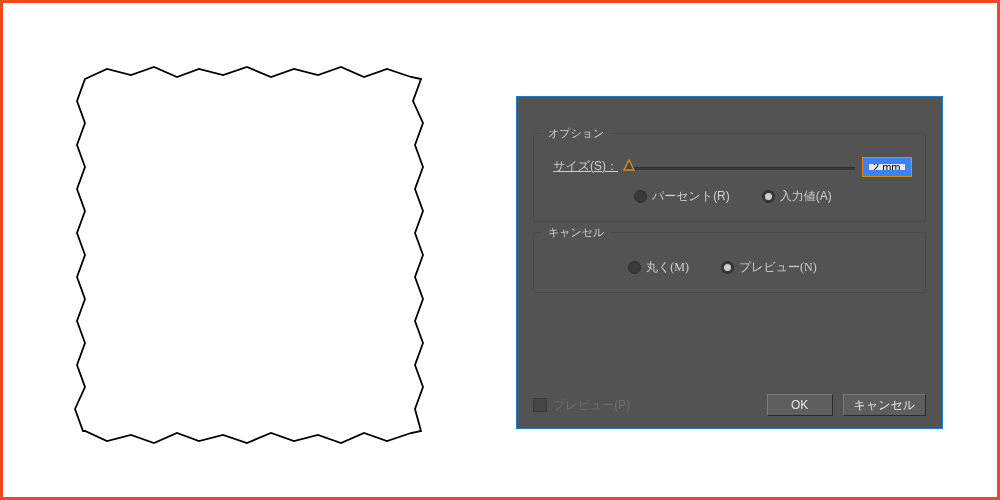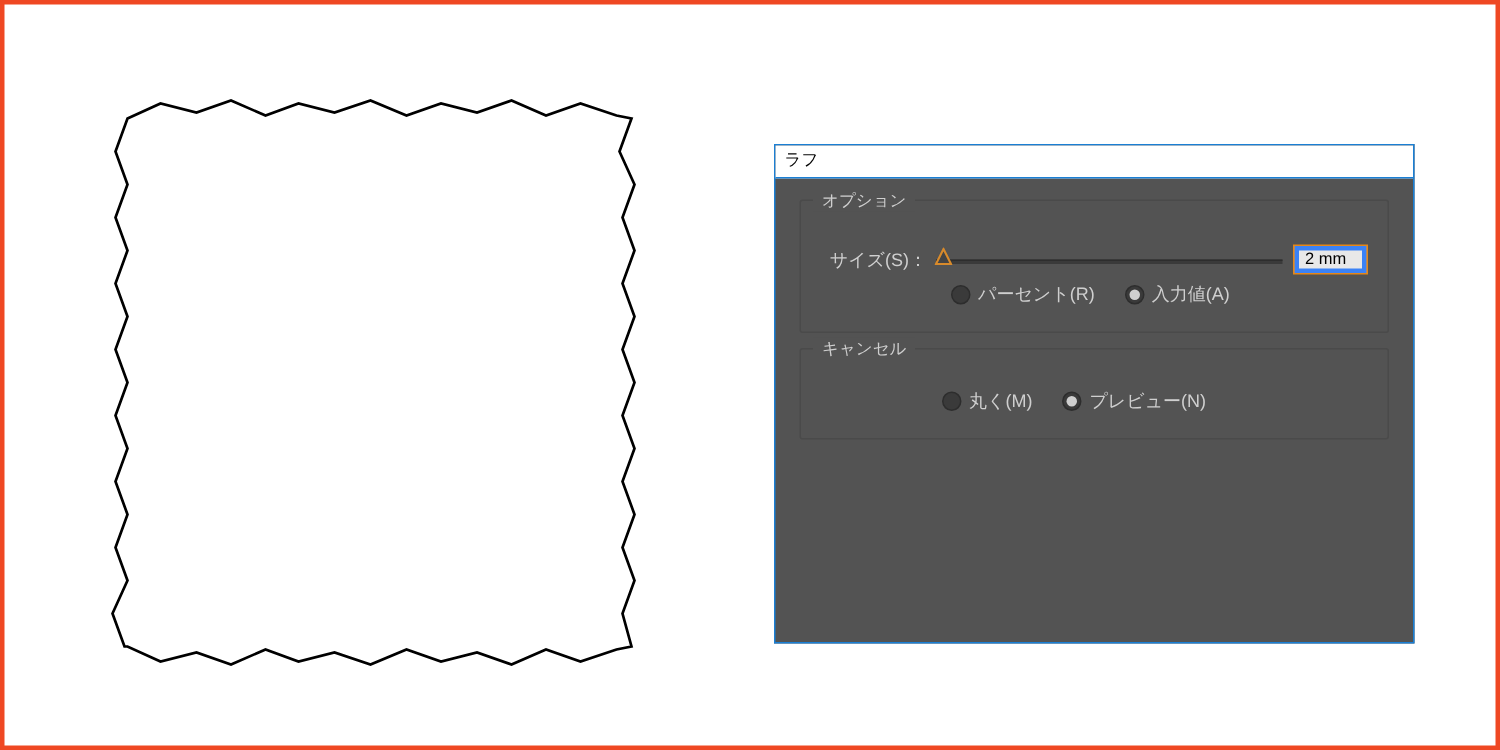--- a/index.html
+++ b/index.html
@@ -69,23 +69,24 @@
     position: absolute;
     top: -8px;
     left: 8px;
     background: #535353;
     padding: 0 6px;
     color: #cfcfcf;
     font-size: 11px;
   }
   .row {
     display: flex;
-    align-items: flex-end;
+    align-items: flex-start;
     height: 24px;
     margin: 4px 0;
+    text-decoration: underline;
   }
   .lbl {
     width: 70px;
     text-align: right;
     color: #cfcfcf;
     margin-right: 6px;
     white-space: nowrap;
   }
   .slider {
     position: relative;
@@ -118,35 +119,36 @@
     height: 18px;
     background: #e8e8e8;
     border: 1px solid #2a2a2a;
     color: #000;
     font-size: 11px;
     padding: 0 4px;
     box-sizing: border-box;
   }
   .numfield.hot {
     outline: 1px solid #e58718;
-    border: 3px solid #3b82f6;
+    border: 6px solid #3b82f6;
   }
   .unit {
     margin-left: 4px;
     color: #cfcfcf;
   }
   
   .radios {
     display: flex;
-    gap: 20px;
+    gap: 32px;
     margin: 6px 0 2px 86px;
   }
   .radios.center {
     justify-content: flex-start;
     margin-left: 80px;
+    font-family: Liberation Serif, serif;
   }
   .radio {
     display: flex;
     align-items: center;
     gap: 5px;
     color: #cfcfcf;
   }
   .rbox {
     width: 11px; height: 11px;
     border-radius: 50%;
@@ -208,21 +210,20 @@
   <div class="art">
     <svg width="380" height="400" viewBox="0 0 380 400">
       <path d="M 26 24 L 48 14 L 72 20 L 95 12 L 118 22 L 140 14 L 164 20 L 188 12 L 212 22 L 235 14 L 259 20 L 282 12 L 305 22 L 328 14 L 352 22
                L 362 24 L 354 46 L 364 68 L 356 90 L 364 112 L 356 134 L 364 156 L 356 178 L 364 200 L 356 222 L 364 244 L 356 266 L 364 288 L 356 310 L 364 332 L 356 354 L 362 376
                L 352 378 L 328 386 L 305 378 L 282 388 L 259 380 L 235 386 L 212 378 L 188 388 L 164 380 L 140 386 L 118 378 L 95 388 L 72 380 L 48 386 L 26 376
                L 24 376 L 16 354 L 26 332 L 18 310 L 26 288 L 18 266 L 26 244 L 18 222 L 26 200 L 18 178 L 26 156 L 18 134 L 26 112 L 18 90 L 26 68 L 18 46 Z"></path>
     </svg>
   </div>
 
   <div class="dialog">
-    <div class="titlebar">ラフ</div>
 
     <div class="body">
 
       <div class="group">
         <div class="group-title">オプション</div>
 
         <div class="row">
           <div class="lbl">サイズ(S)：</div>
           <div class="slider">
             <div class="track"></div>
@@ -256,17 +257,27 @@
             <span class="rbox"></span>
             <span>丸く(M)</span>
           </div>
           <div class="radio">
             <span class="rbox on"></span>
             <span>プレビュー(N)</span>
           </div>
         </div>
       </div>
 
+      <div class="bottom">
+        <div class="preview">
+          <span class="chk"></span>
+          <span>プレビュー(P)</span>
+        </div>
+        <div class="btns">
+          <div class="btn">OK</div>
+          <div class="btn">キャンセル</div>
+        </div>
+      </div>
 
     </div>
   </div>
 
 </div>
 
 </body></html>

